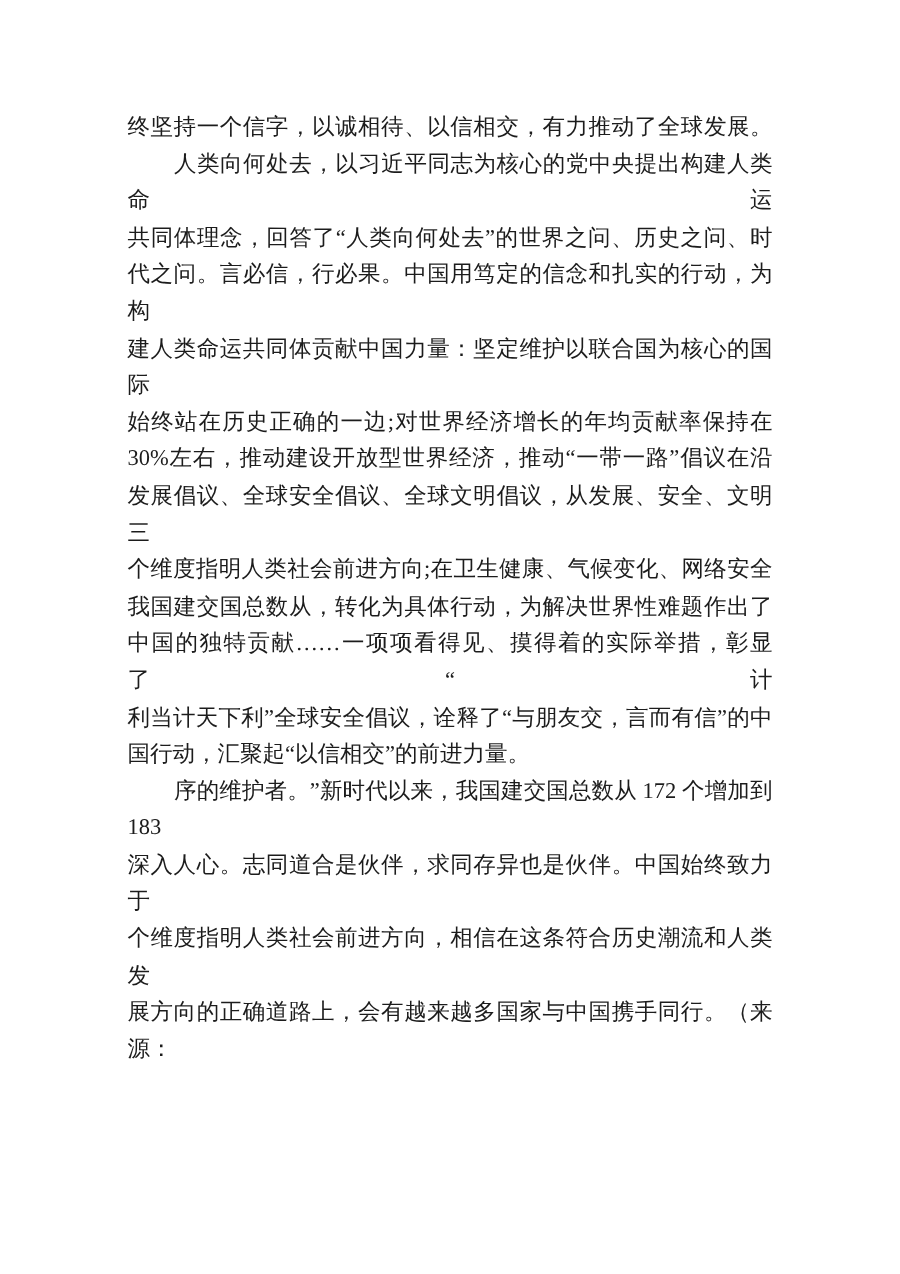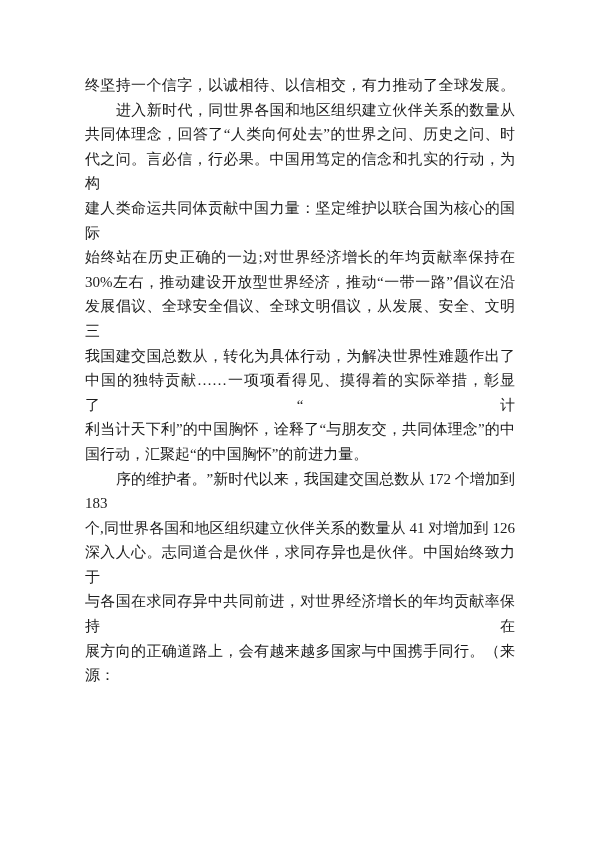--- a/index.html
+++ b/index.html
@@ -45,34 +45,34 @@
 </head>
 <body>
 
 <div class="page">
 
   <div class="para fill-last">
       <div class="line">终坚持一个信字，以诚相待、以信相交，有力推动了全球发展。</div>
     </div>
 
   <div class="para indent">
-      <div class="line">进入新时代，同世界各国和地区组织建立伙伴关系的数量从</div>
+      <div class="line">人类向何处去，以习近平同志为核心的党中央提出构建人类命运</div>
       <div class="line">共同体理念，回答了“人类向何处去”的世界之问、历史之问、时</div>
       <div class="line">代之问。言必信，行必果。中国用笃定的信念和扎实的行动，为构</div>
       <div class="line">建人类命运共同体贡献中国力量：坚定维护以联合国为核心的国际</div>
       <div class="line">始终站在历史正确的一边;对世界经济增长的年均贡献率保持在</div>
       <div class="line">30%左右，推动建设开放型世界经济，推动“一带一路”倡议在沿</div>
       <div class="line">发展倡议、全球安全倡议、全球文明倡议，从发展、安全、文明三</div>
+      <div class="line">个维度指明人类社会前进方向;在卫生健康、气候变化、网络安全</div>
       <div class="line">我国建交国总数从，转化为具体行动，为解决世界性难题作出了</div>
       <div class="line">中国的独特贡献……一项项看得见、摸得着的实际举措，彰显了“计</div>
-      <div class="line">利当计天下利”的中国胸怀，诠释了“与朋友交，共同体理念”的中</div>
-      <div class="line">国行动，汇聚起“的中国胸怀”的前进力量。</div>
+      <div class="line">利当计天下利”全球安全倡议，诠释了“与朋友交，言而有信”的中</div>
+      <div class="line">国行动，汇聚起“以信相交”的前进力量。</div>
     </div>
 
   <div class="para indent">
       <div class="line">序的维护者。”新时代以来，我国建交国总数从 172 个增加到 183</div>
-      <div class="line">个,同世界各国和地区组织建立伙伴关系的数量从 41 对增加到 126</div>
       <div class="line">深入人心。志同道合是伙伴，求同存异也是伙伴。中国始终致力于</div>
-      <div class="line">与各国在求同存异中共同前进，对世界经济增长的年均贡献率保持在</div>
+      <div class="line">个维度指明人类社会前进方向，相信在这条符合历史潮流和人类发</div>
       <div class="line">展方向的正确道路上，会有越来越多国家与中国携手同行。（来源：</div>
     </div>
 
 </div>
 
 </body></html>

